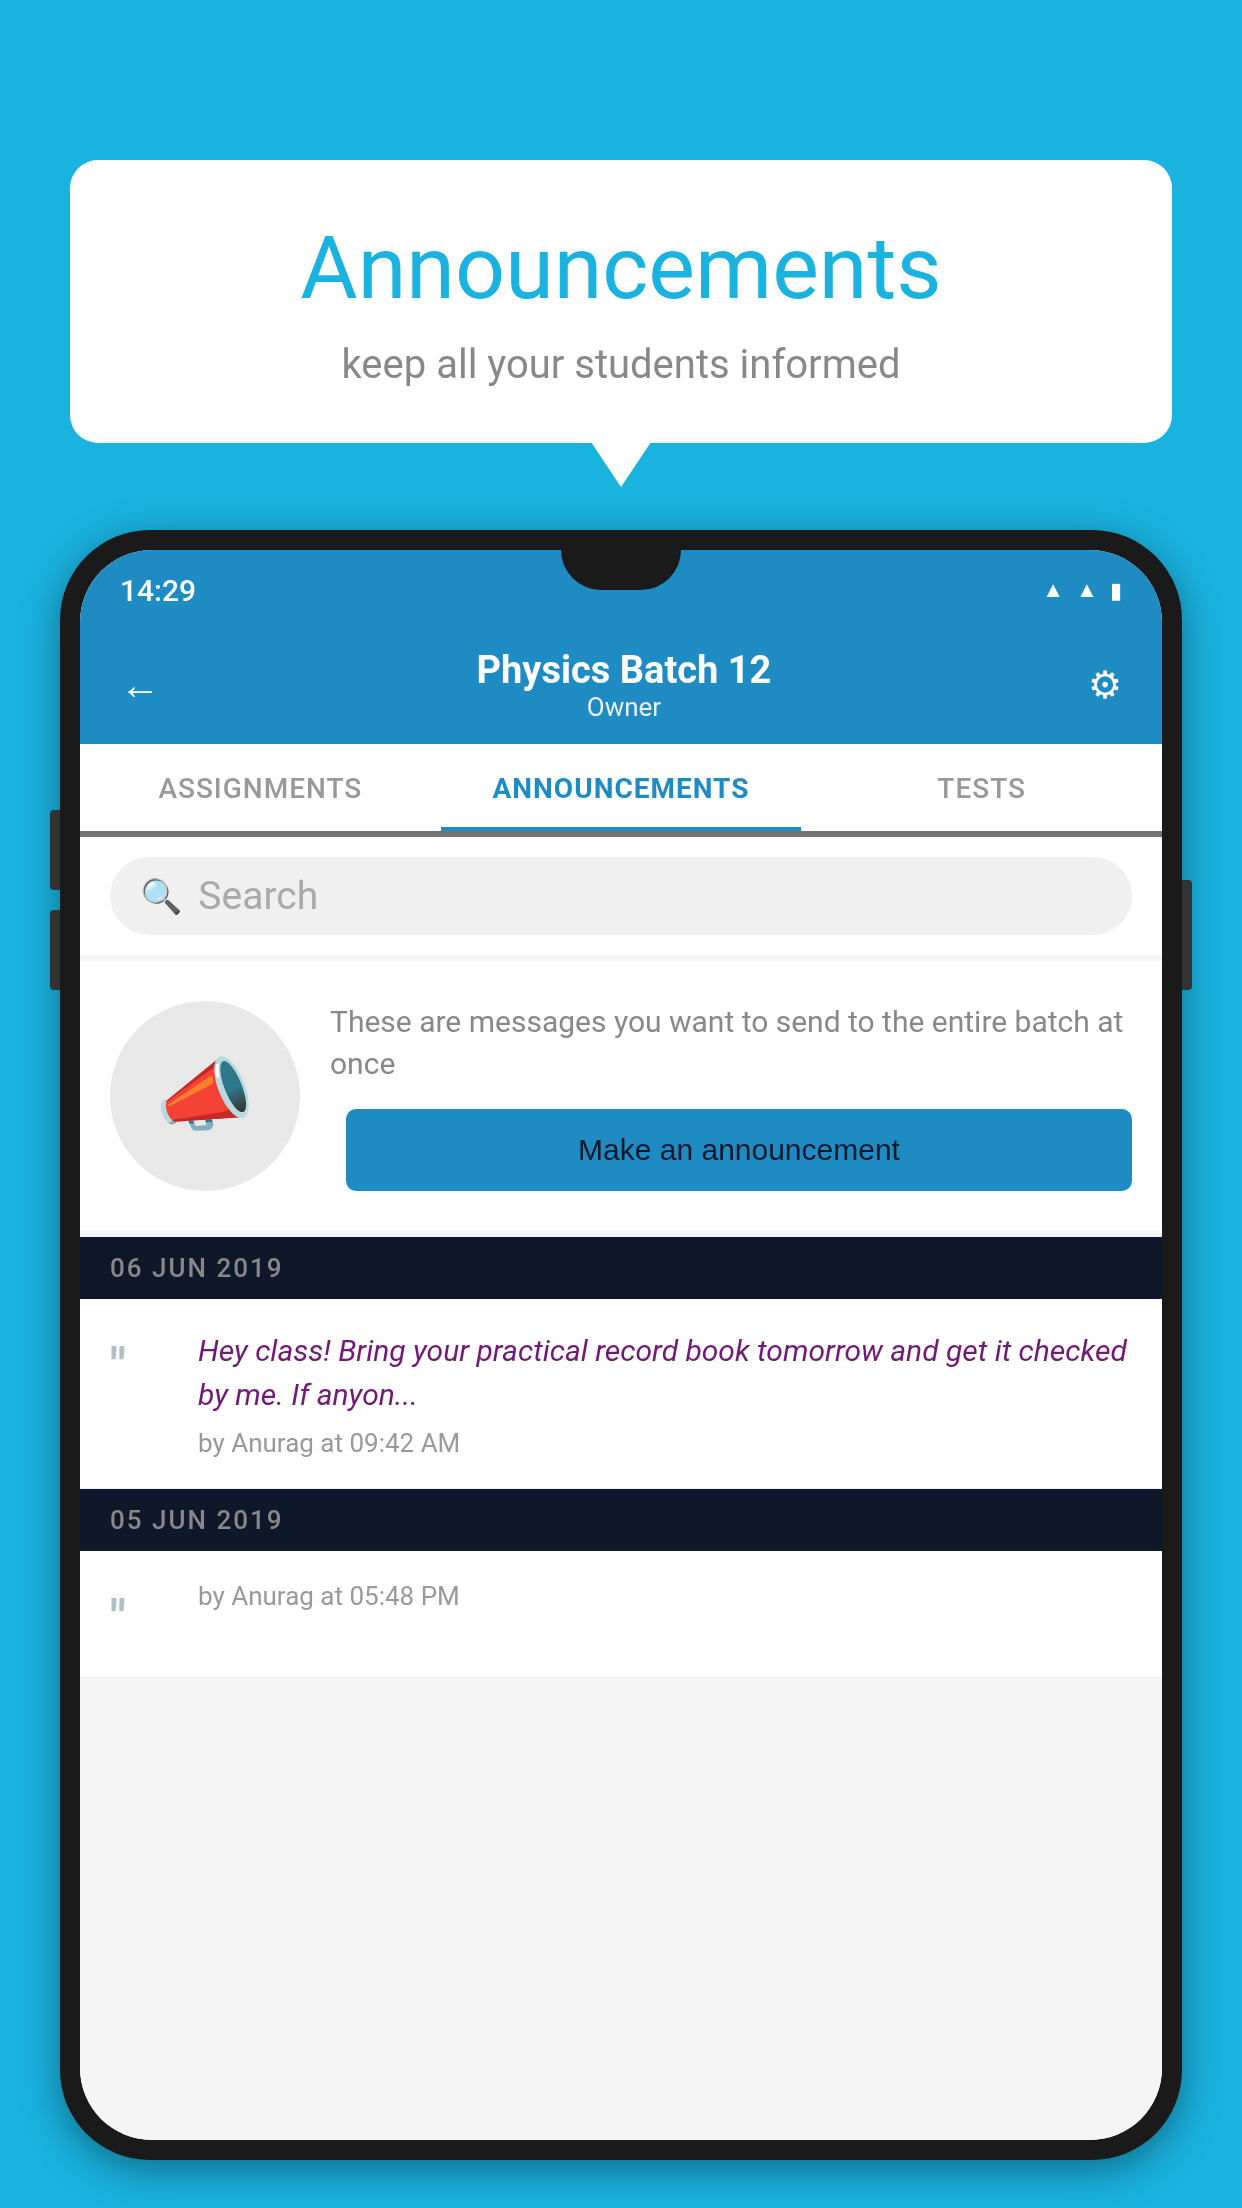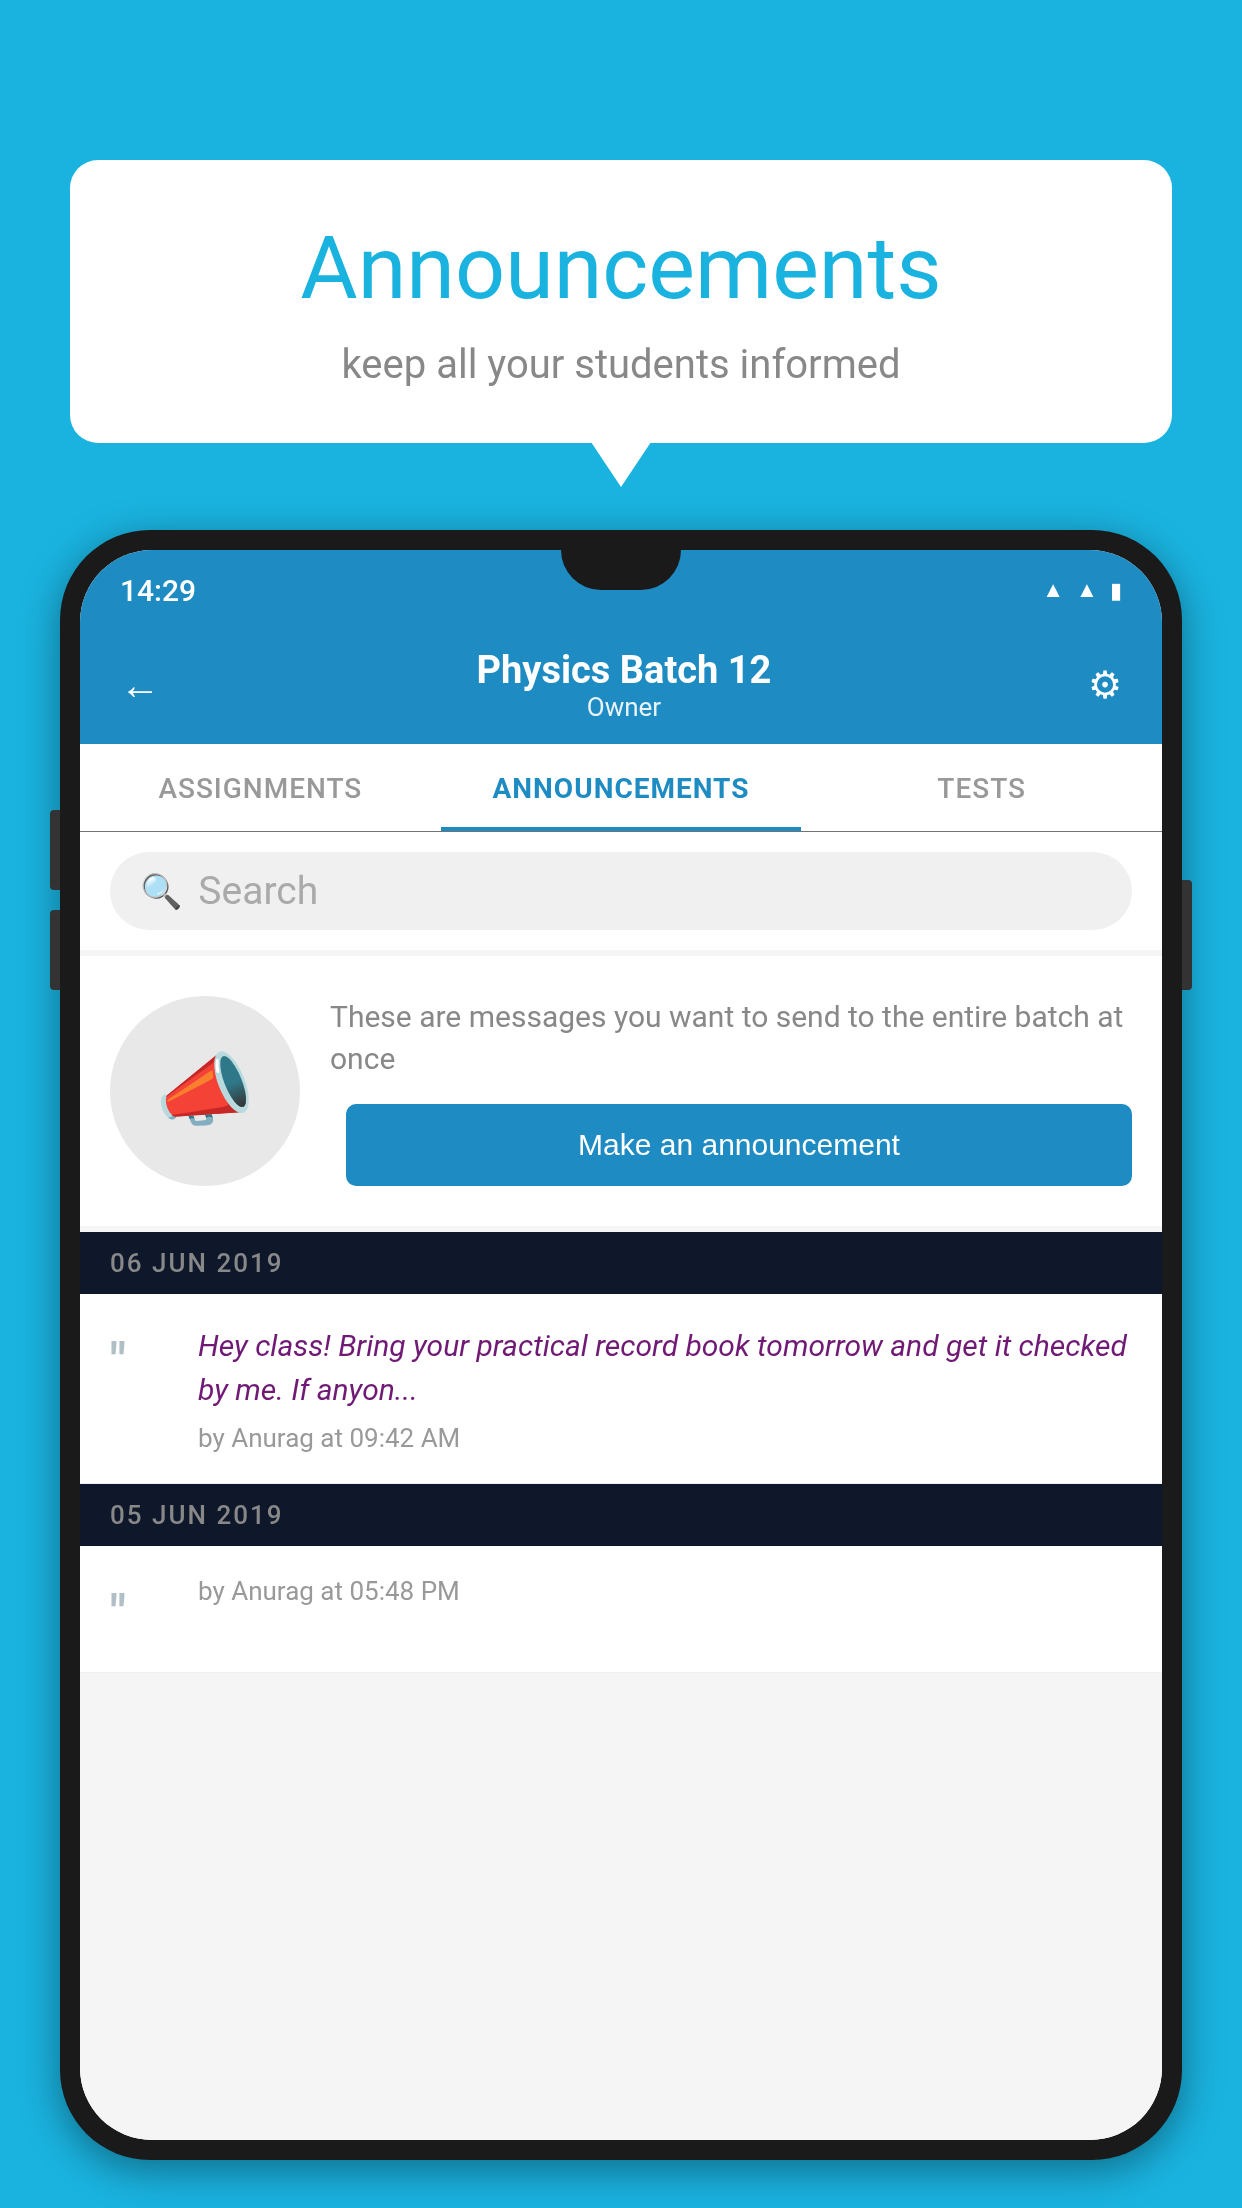--- a/index.html
+++ b/index.html
@@ -163,21 +163,21 @@
     .gear-btn {
       color: white;
       font-size: 38px;
       cursor: pointer;
     }
 
     
     .tabs-bar {
       background: white;
       display: flex;
-      border-bottom: 1px solid #737373;
+      border-bottom: 6px solid #737373;
       flex-shrink: 0;
     }
 
     .tab-item {
       flex: 1;
       text-align: center;
       padding: 28px 10px 22px;
       font-size: 28px;
       color: #999;
       font-weight: 500;
@@ -260,21 +260,21 @@
     }
 
     .prompt-text {
       color: #888;
       font-size: 30px;
       line-height: 1.4;
     }
 
     .make-announcement-btn {
       background: #1e8bc3;
-      color: #ffffff;
+      color: #0f172a;
       border: none;
       border-radius: 10px;
       padding: 24px 28px;
       font-size: 30px;
       font-weight: 500;
       cursor: pointer;
       text-align: center;
       margin-left: 16px;
     }
 

